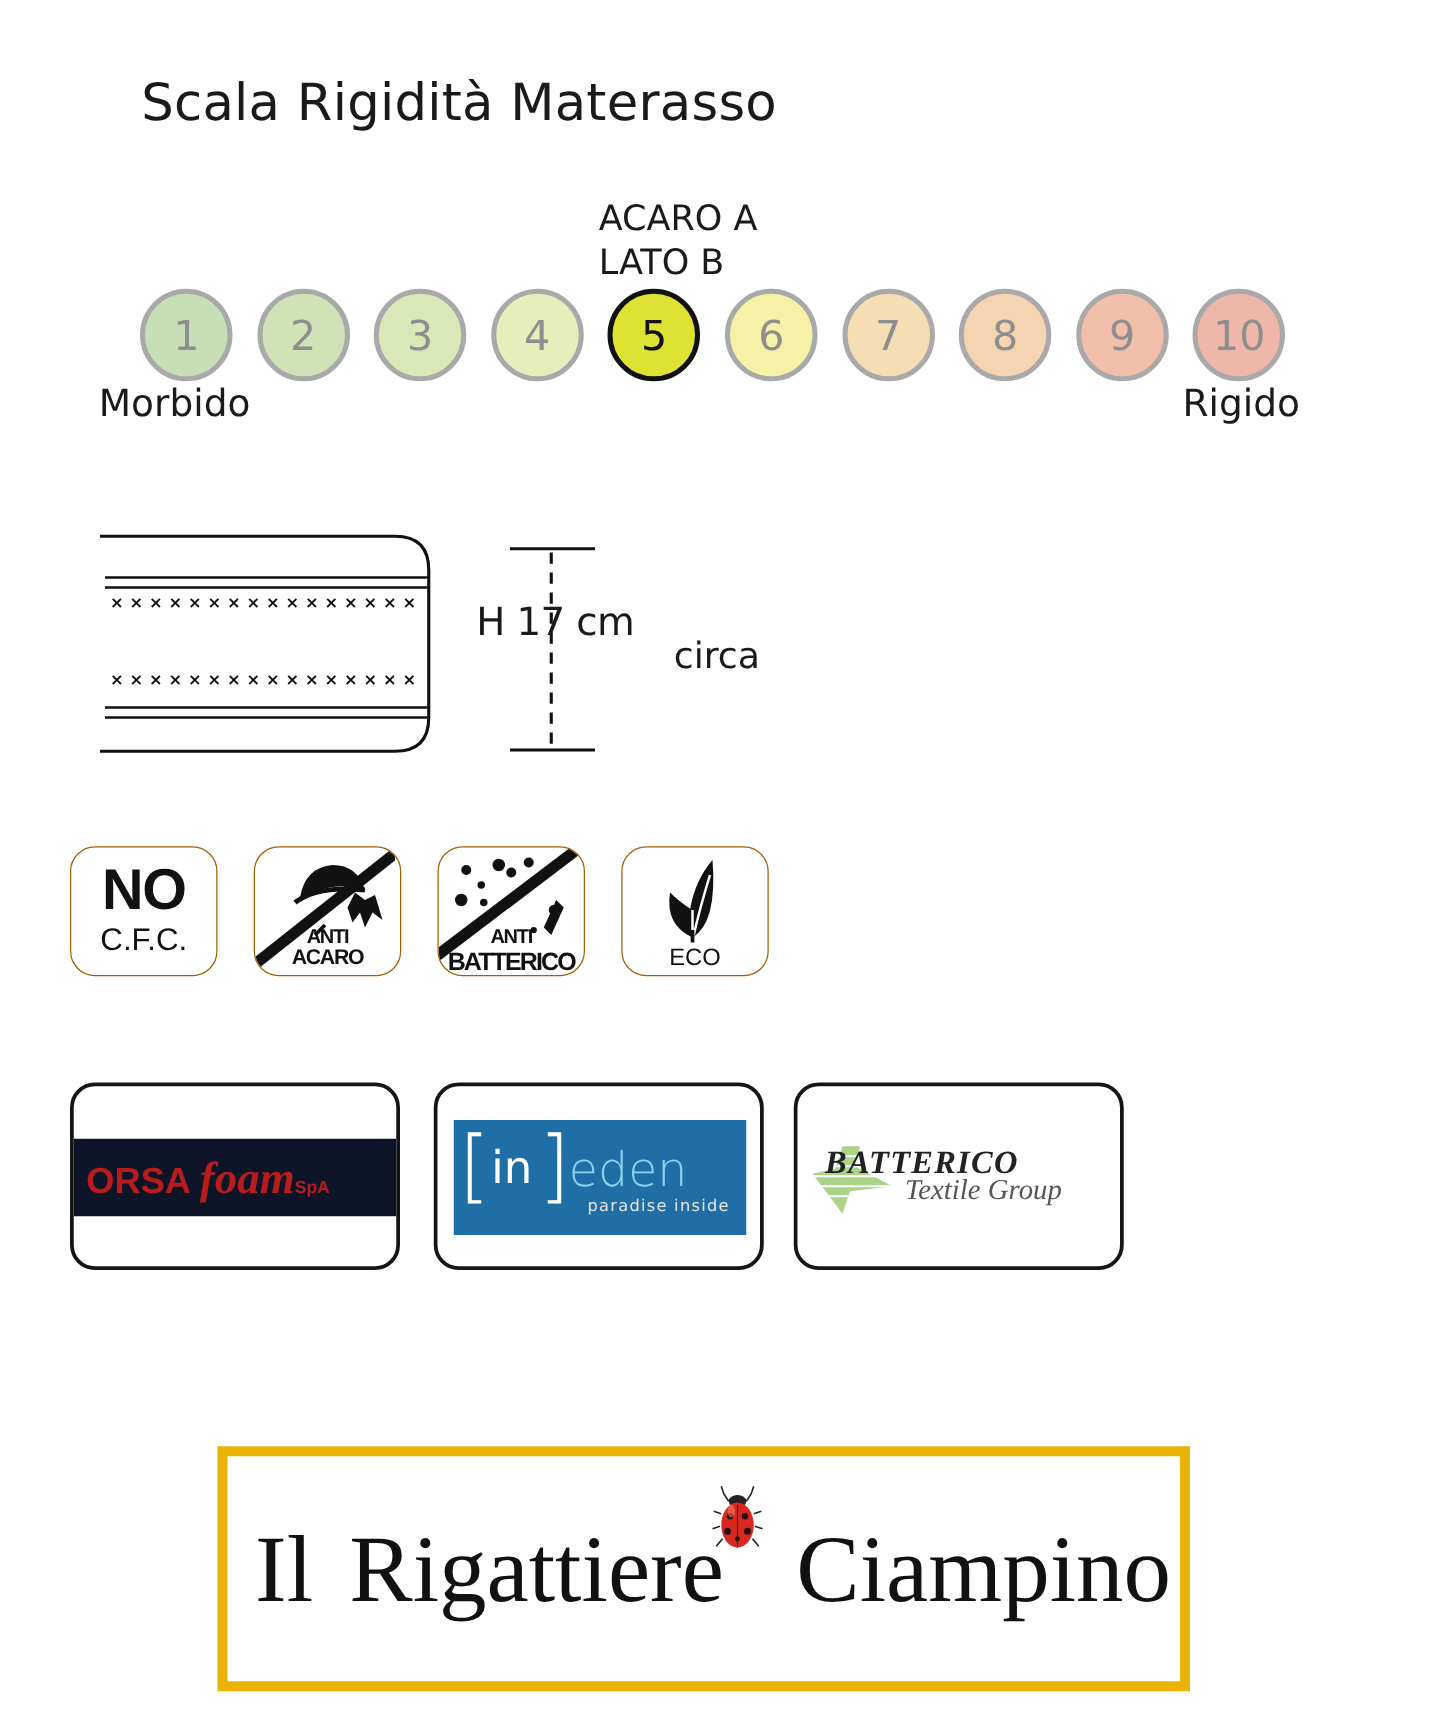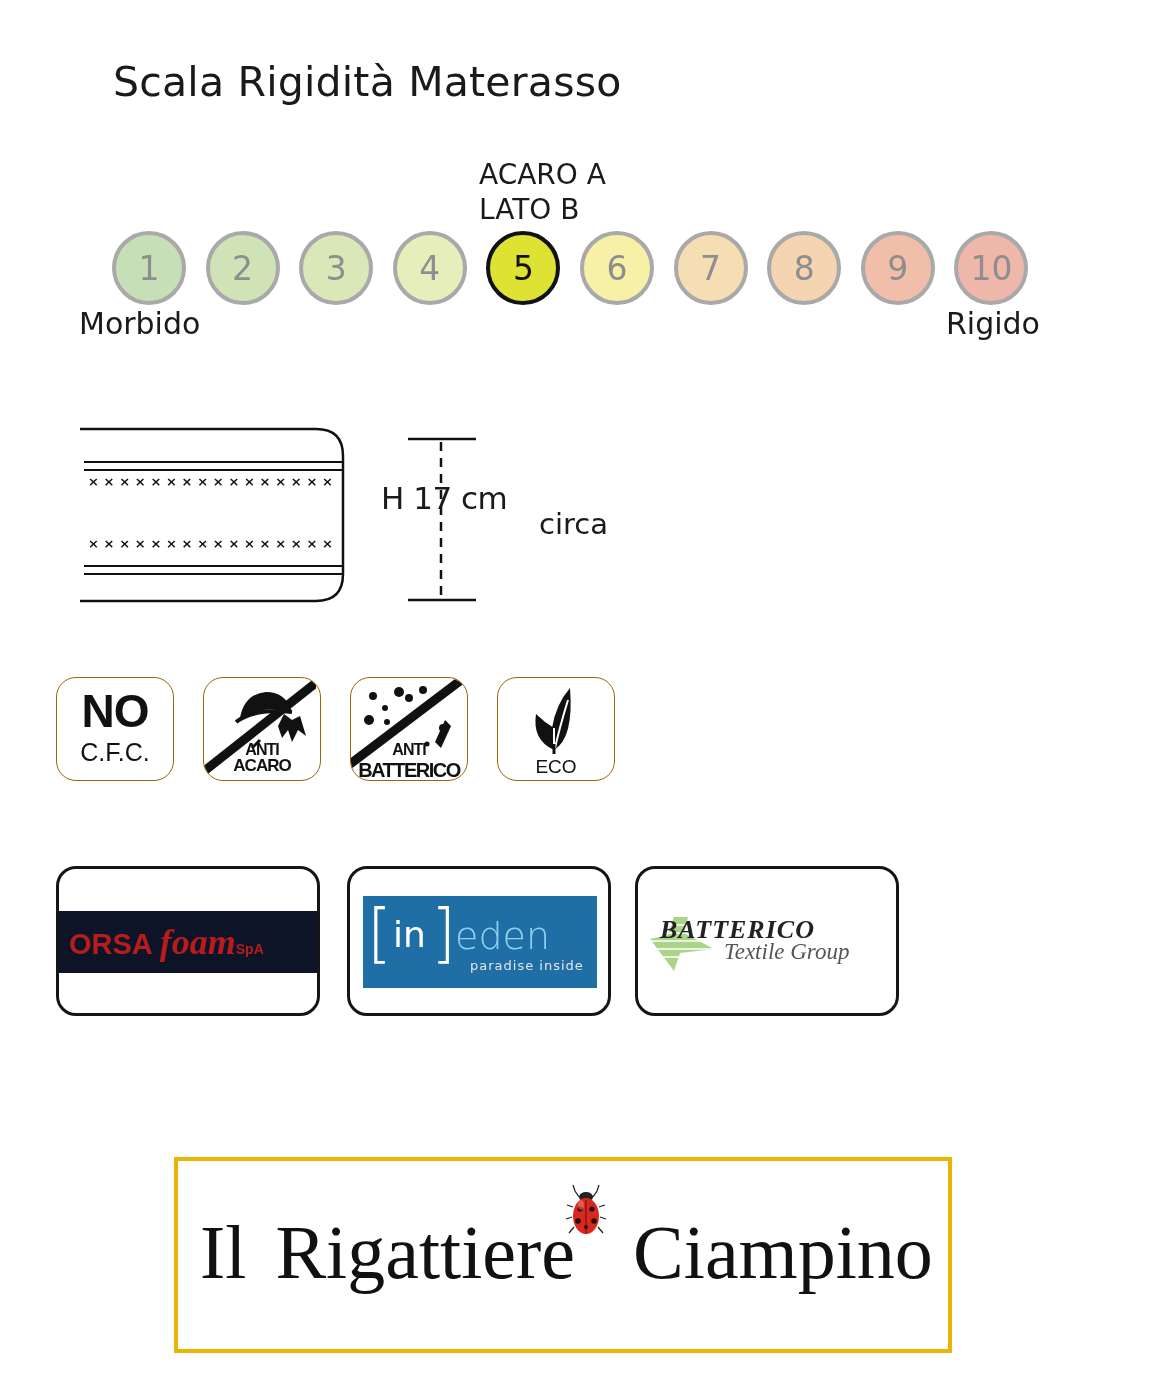--- a/index.html
+++ b/index.html
@@ -43,21 +43,21 @@
   .orsa-c { font-family: "Liberation Sans", sans-serif; font-weight: bold; font-size: 14px; }
 
   .eden-band { position: absolute; left: 13px; top: 27px; width: 234px; height: 92px; background: #1f6fa6; }
   .eden-bracket { position: absolute; color: #fff; font-family: "DejaVu Sans", sans-serif; }
   .eden-word { position: absolute; left: 92px; top: 18px; color: #8fd0ee; font-size: 38px; font-family: "DejaVu Sans", sans-serif; font-weight: 300; letter-spacing: 0px; }
   .eden-tag { position: absolute; left: 107px; top: 62px; color: #e5e5e5; font-size: 13px; letter-spacing: 1px; font-family: "DejaVu Sans", sans-serif; }
 
   .stellini-name { position: absolute; left: 22px; top: 46px; font-family: "Liberation Serif", serif; font-style: italic; font-weight: bold; font-size: 26px; color: #222; letter-spacing: 1px; }
   .stellini-sub { position: absolute; left: 86px; top: 70px; font-family: "Liberation Serif", serif; font-style: italic; font-size: 23px; color: #555; }
 
-  .shop-box { position: absolute; left: 174px; top: 1157px; width: 778px; height: 196px; border: 4px solid #eab308; box-sizing: border-box; background: #fff; }
+  .shop-box { position: absolute; left: 174px; top: 1157px; width: 778px; height: 196px; border: 8px solid #eab308; box-sizing: border-box; background: #fff; }
   .shop-name { position: absolute; left: 22px; top: 48px; font-family: "Liberation Serif", serif; font-size: 76px; color: #111; white-space: nowrap; word-spacing: 10px; }
   .ladybug { position: absolute; left: 385px; top: 22px; width: 46px; height: 58px; }
 </style>
 </head>
 <body>
 
 <div class="title">Scala Rigidità Materasso</div>
 
 <div class="lato">
   <div>ACARO A</div>

